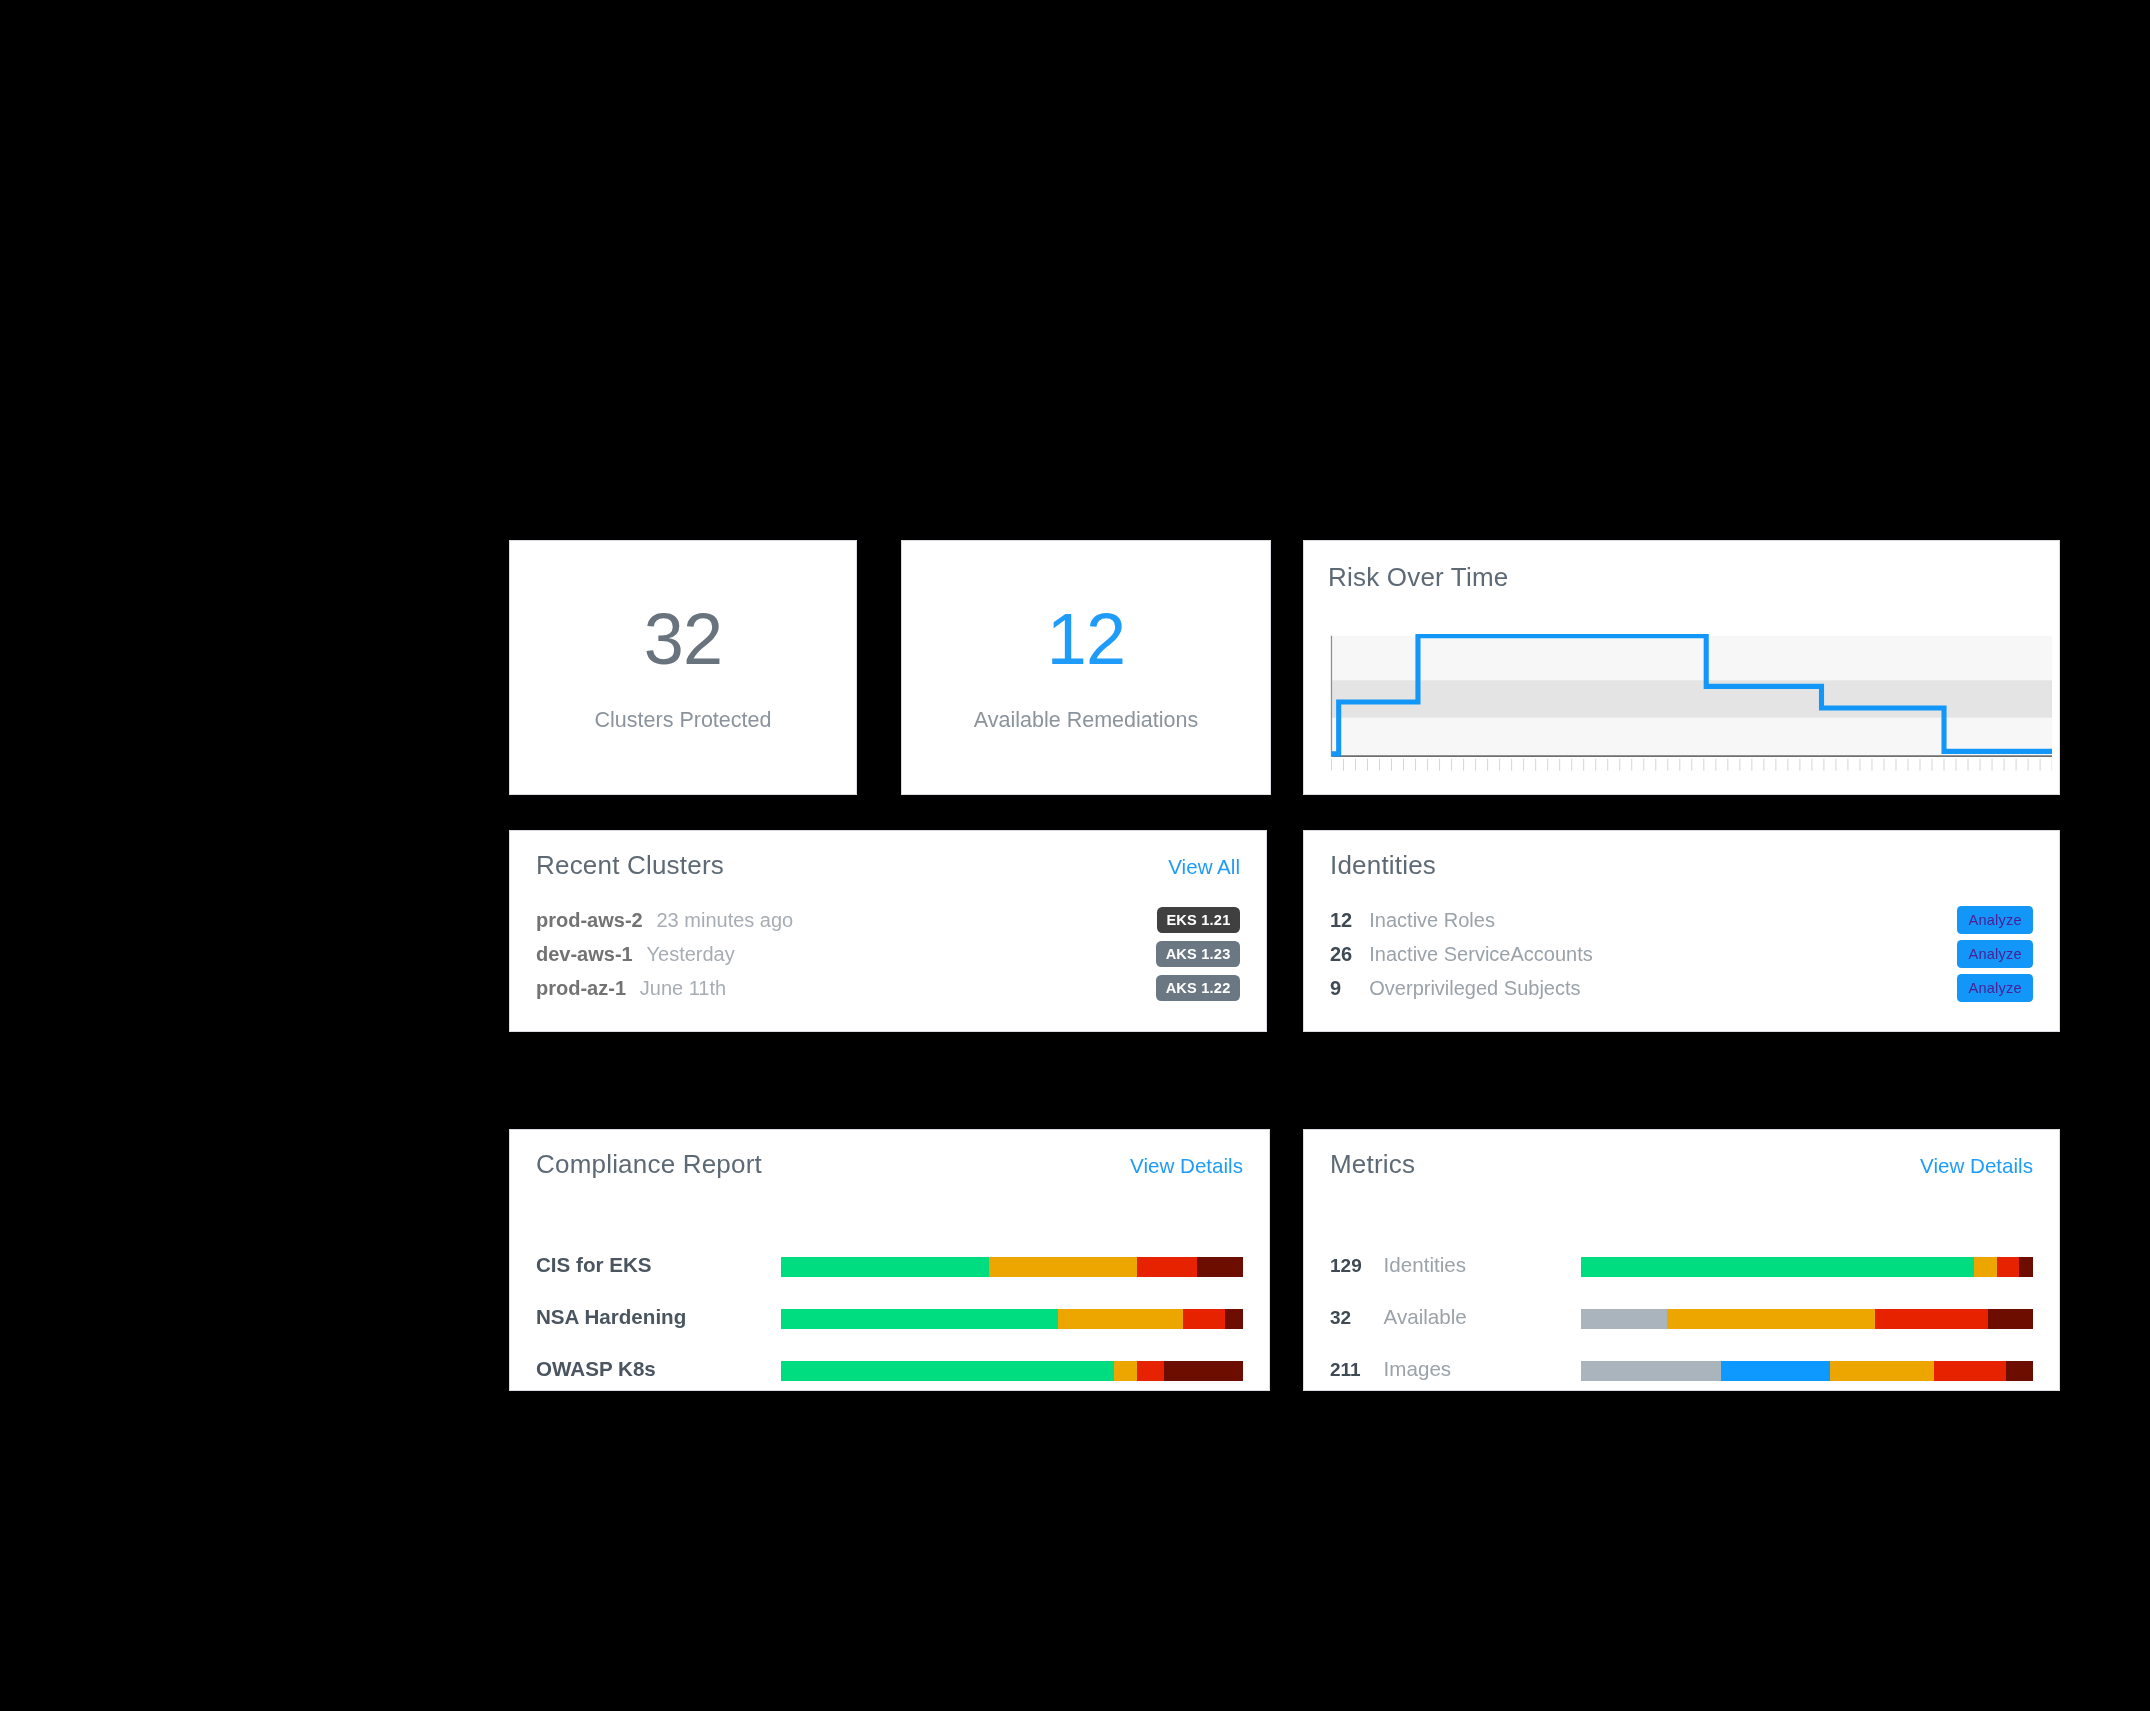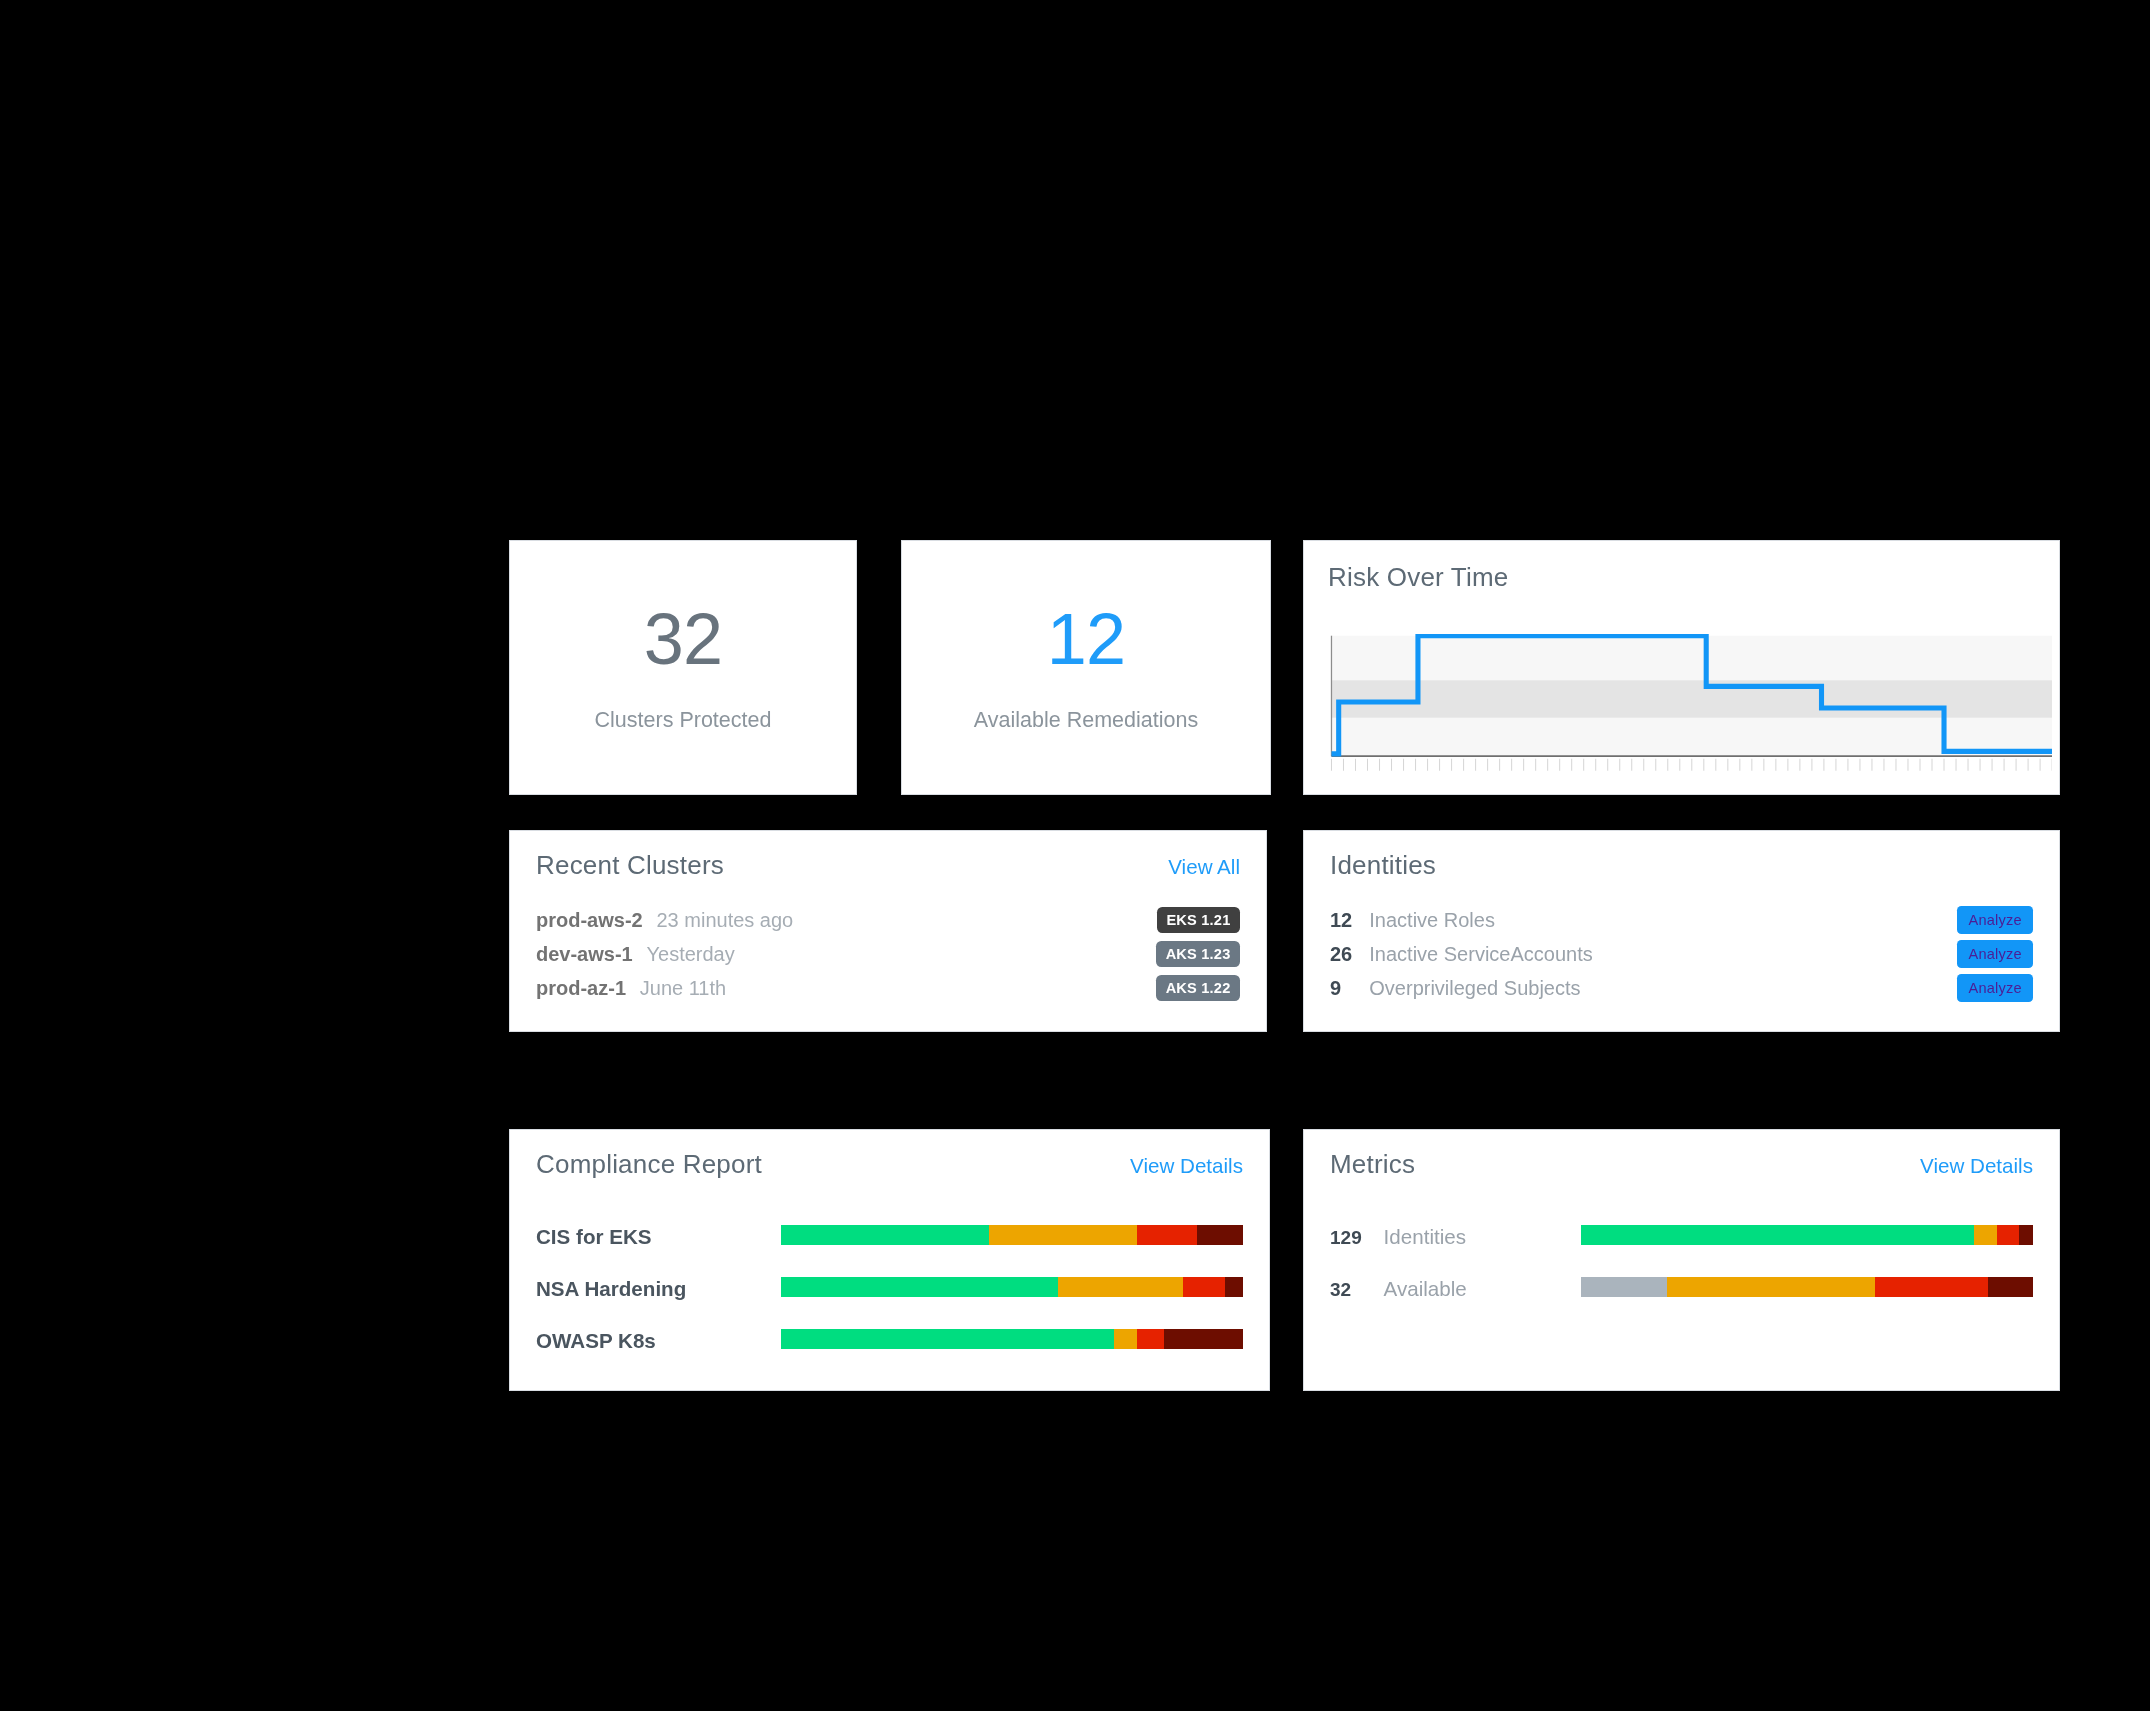--- a/index.html
+++ b/index.html
@@ -168,21 +168,21 @@
   .metrics-card    { left: 1303px; top: 1129px; width: 757px; height: 262px; }
 
   .bar-list {
     position: absolute;
     left: 26px;
     right: 26px;
     top: 95px;
   }
   .bar-row {
     display: flex;
-    align-items: flex-start;
+    align-items: flex-end;
     height: 52px;
   }
   .bar-label {
     font-size: 20.6px;
     color: #4a555f;
     font-weight: bold;
     width: 245px;
     white-space: nowrap;
   }
   .bar-label-num {
@@ -413,17 +413,30 @@
             <span class="bar-label-num">32</span>
             <span class="bar-label-txt">Available</span>
           </div>
           <div class="seg-track">
             <div class="seg" style="background: rgb(170, 180, 189); width: 19%;"></div>
             <div class="seg" style="background: rgb(237, 165, 0); width: 46%;"></div>
             <div class="seg" style="background: rgb(230, 34, 0); width: 25%;"></div>
             <div class="seg" style="background: rgb(109, 13, 0); width: 10%;"></div>
           </div>
         </div>
+        <div class="bar-row">
+          <div class="metrics-label">
+            <span class="bar-label-num">211</span>
+            <span class="bar-label-txt">Images</span>
+          </div>
+          <div class="seg-track">
+            <div class="seg" style="background: rgb(170, 180, 189); width: 31%;"></div>
+            <div class="seg" style="background: rgb(13, 153, 255); width: 24%;"></div>
+            <div class="seg" style="background: rgb(237, 165, 0); width: 23%;"></div>
+            <div class="seg" style="background: rgb(230, 34, 0); width: 16%;"></div>
+            <div class="seg" style="background: rgb(109, 13, 0); width: 6%;"></div>
+          </div>
+        </div>
       </div>
   </div>
 
 </div>
 
 
 </body></html>

